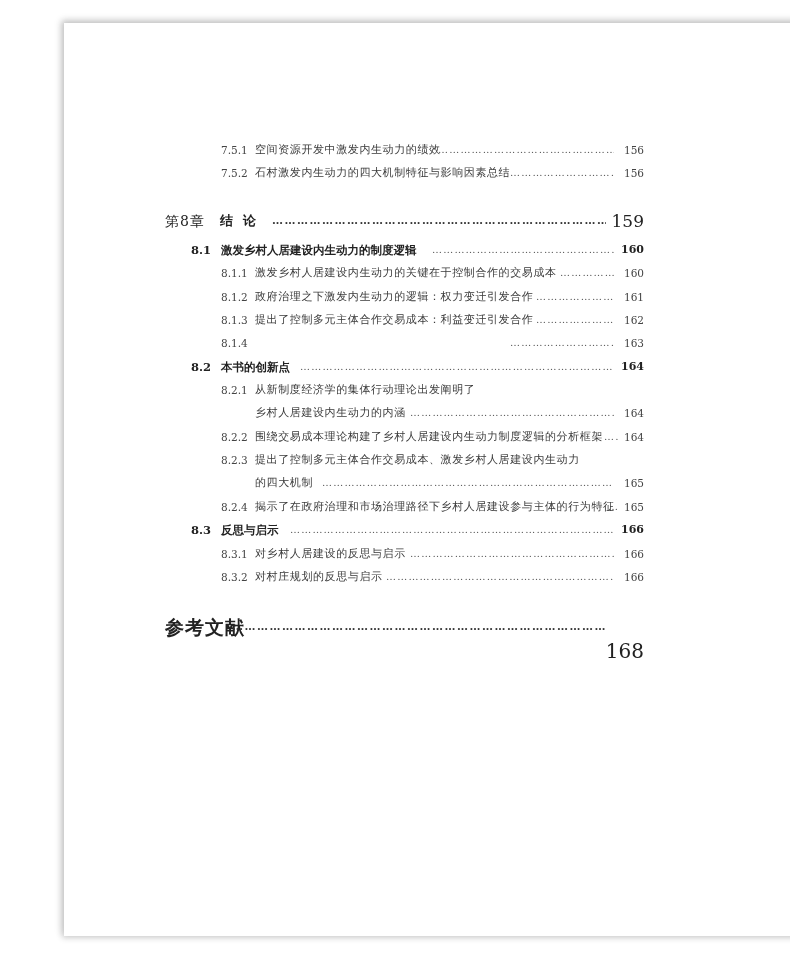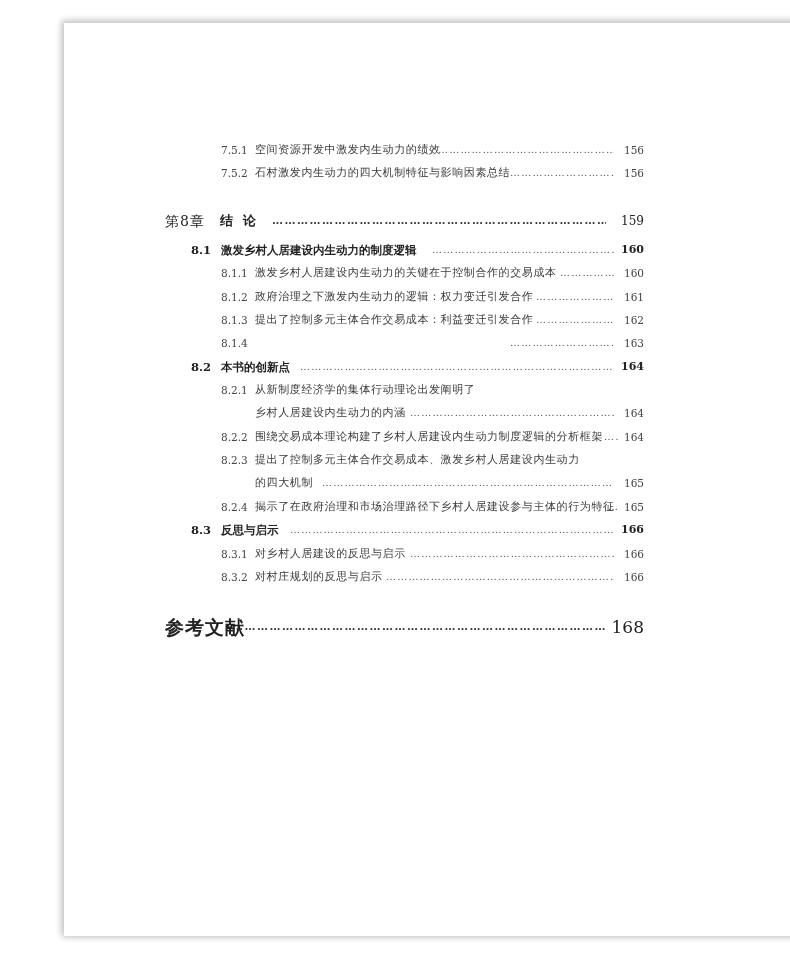--- a/index.html
+++ b/index.html
@@ -19,23 +19,23 @@
   }
   .num, .title, .page-num, .dots { position: absolute; top: 0; line-height: 20px; white-space: nowrap; }
   .sub .num { left: 157px; font-size: 10.5px; color: #444; }
   .sub .title { left: 191px; font-size: 11px; color: #3a3a3a; letter-spacing: 0.6px; }
   .sub .page-num { right: 79px; font-size: 10.5px; color: #444; text-align: center; }
   .sec .num { left: 127px; font-size: 11.5px; font-weight: bold; color: #222; }
   .sec .title { left: 157px; font-size: 11.5px; font-weight: bold; color: #222; }
   .sec .page-num { right: 79px; font-size: 11px; font-weight: bold; color: #222; }
   .chap .num { left: 101px; font-size: 14px; color: #222; font-weight: normal; letter-spacing: 1px; }
   .chap .title { left: 156px; font-size: 13px; color: #222; font-weight: bold; letter-spacing: 10px; }
-  .chap .page-num { right: 79px; font-size: 12px; color: #222; }
+  .chap .page-num { right: 79px; font-size: 17px; color: #222; }
   .ref .title { left: 101px; font-size: 19px; font-weight: bold; color: #222; letter-spacing: 1px; }
-  .ref .page-num { right: 79px; font-size: 17px; color: #222; }
+  .ref .page-num { right: 79px; font-size: 20px; color: #222; margin-top: 24px; }
   .dots {
     overflow: hidden; color: #555; font-size: 10px; letter-spacing: 1.2px;
   }
   .chap .dots, .ref .dots { font-size: 11px; color: #333; letter-spacing: 1.5px; font-weight: bold; }
 </style>
 </head>
 <body>
 
 <div class="page">
 

